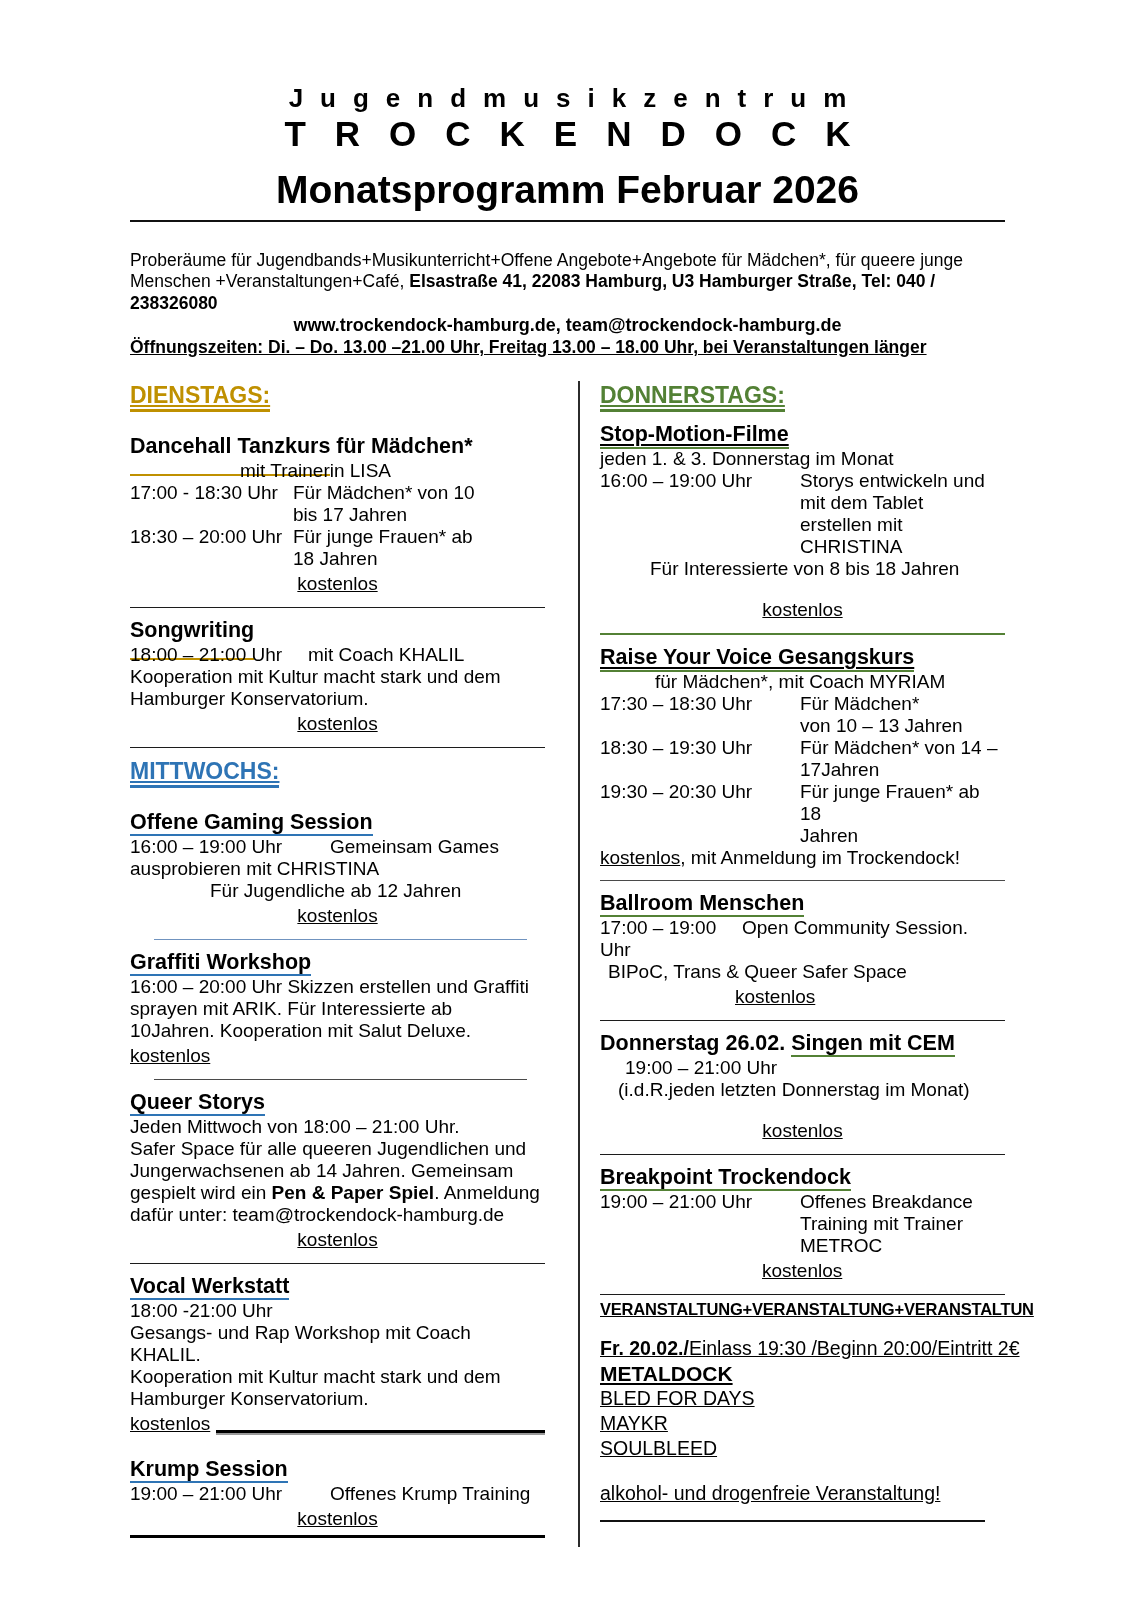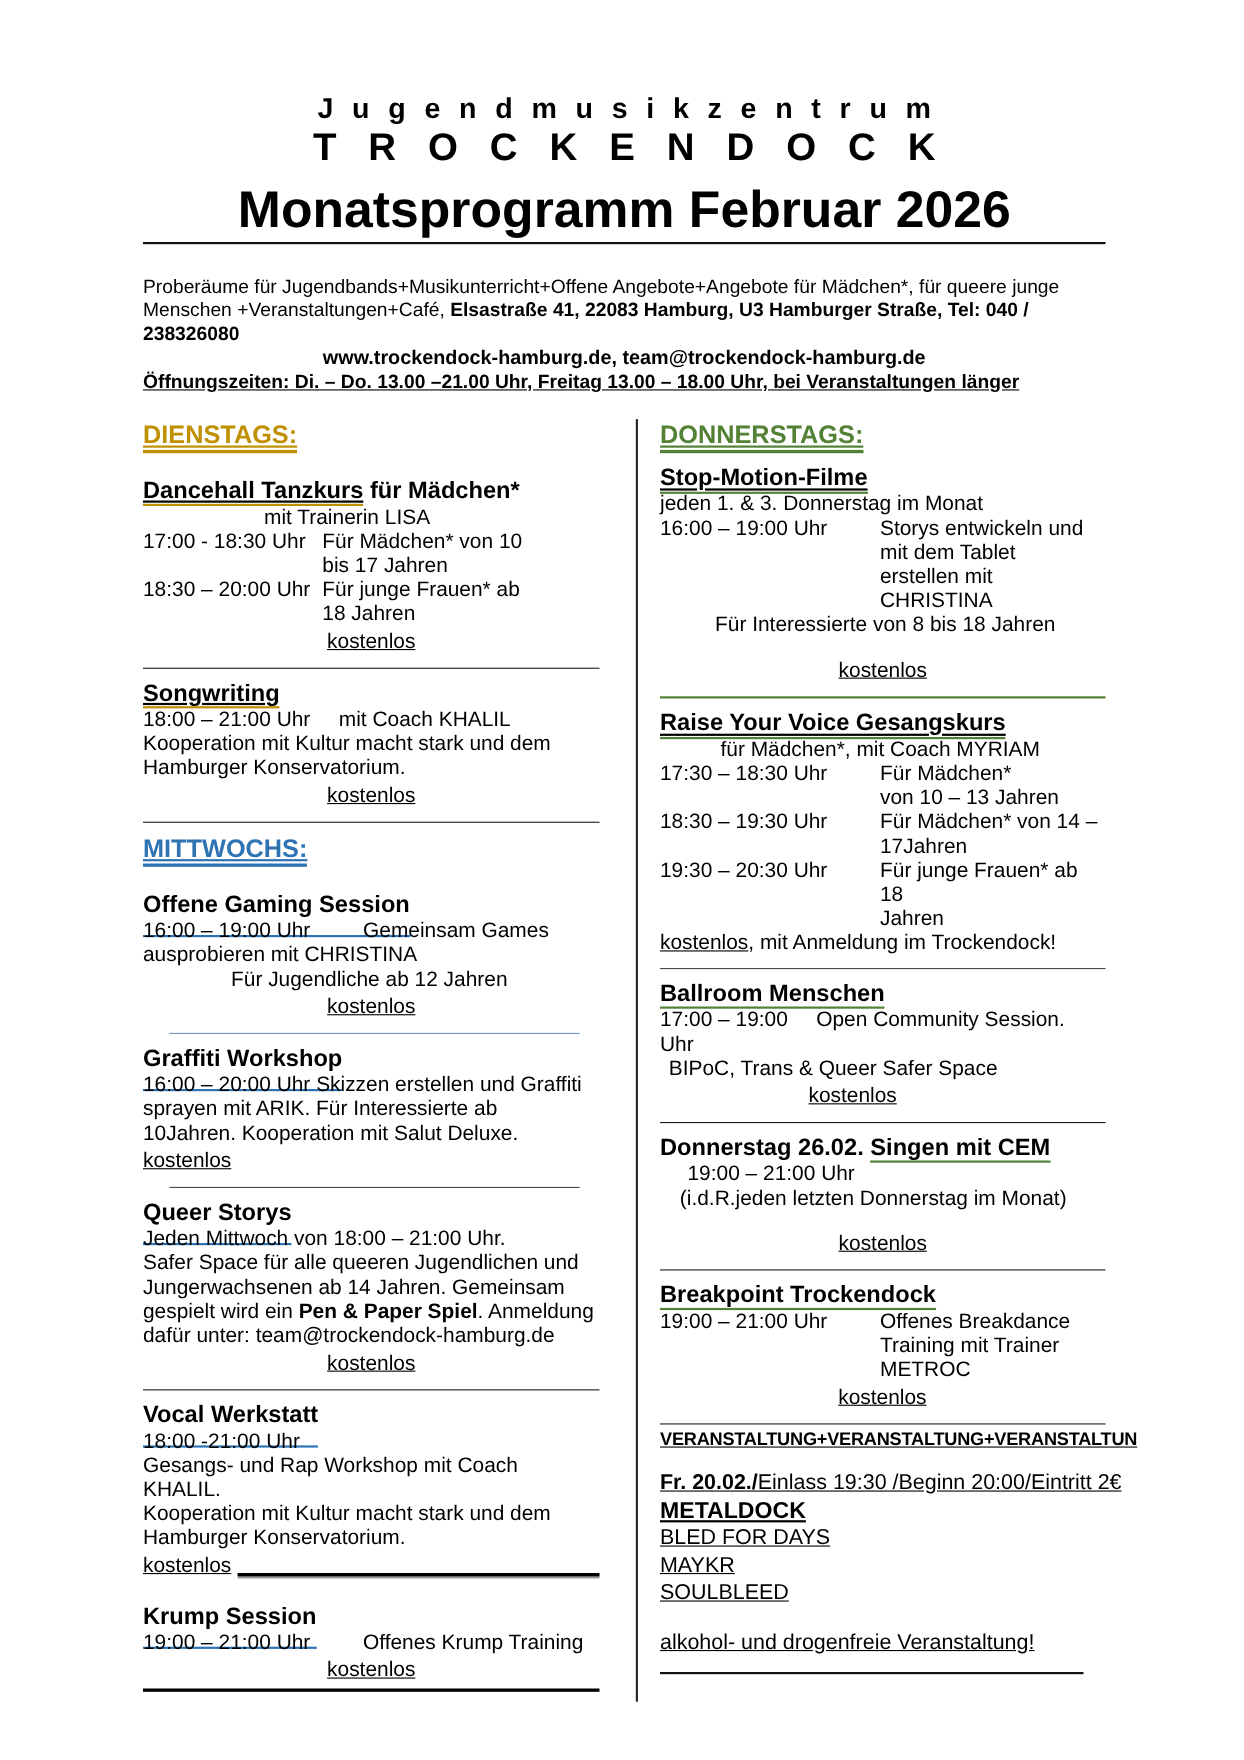--- a/index.html
+++ b/index.html
@@ -5,39 +5,39 @@
   html,body{margin:0;padding:0;background:#e8e8e8;}
   .page{
     width:1131px;height:1600px;background:#ffffff;color:#000;
     font-family:"Liberation Sans","DejaVu Sans",sans-serif;
     position:relative;box-sizing:border-box;
     padding:84px 126px 0 130px;overflow:hidden;margin:0 auto;
   }
   
   .h-sub{font-size:26px;font-weight:bold;text-align:center;letter-spacing:17px;padding-left:17px;line-height:28px;}
   .h-org{font-size:35px;font-weight:bold;text-align:center;letter-spacing:29px;padding-left:29px;line-height:40px;margin-top:2px;}
-  .h-title{font-size:47px;font-weight:bold;text-align:center;line-height:46px;margin-top:13px;}
+  .h-title{font-size:39px;font-weight:bold;text-align:center;line-height:46px;margin-top:13px;}
   hr.top-rule{border:none;border-top:2.5px solid #111;margin:7px 0 6px 0;}
   .intro{font-size:17.5px;line-height:21.5px;margin:0;}
   .contact{font-size:18px;font-weight:bold;text-align:center;line-height:22px;}
   .hours{font-size:17.5px;font-weight:bold;text-align:left;text-decoration:underline;line-height:23px;}
   
   .columns{display:flex;margin-top:22px;}
   .col-left{width:450px;flex:0 0 450px;border-right:2px solid #2b2b2b;padding-right:33px;box-sizing:border-box;}
   .col-right{flex:1;padding-left:20px;min-width:0;}
   
   .day-heading{font-size:23px;font-weight:bold;line-height:28px;margin-bottom:24px;}
   .day-heading .u{padding-bottom:1px;}
   .tue{color:#BF9000;} .tue .u{border-bottom:3px solid #BF9000;}
   .wed{color:#2E74B5;} .wed .u{border-bottom:3px solid #2E74B5;}
   .thu{color:#538135;} .thu .u{border-bottom:3px solid #538135;}
   .sec{margin:0;}
   .sec-title{font-size:21.5px;font-weight:bold;line-height:27px;}
-  .u-gold{border-bottom:2.5px solid #BF9000;padding-bottom:0px;text-decoration:underline;}
-  .u-blue{border-bottom:2.5px solid #2E74B5;padding-bottom:16px;}
+  .u-gold{border-bottom:2.5px solid #BF9000;padding-bottom:16px;}
+  .u-blue{border-bottom:2.5px solid #2E74B5;padding-bottom:0px;}
   .u-green{border-bottom:2.5px solid #538135;padding-bottom:0px;}
   .u-dual{border-bottom:2px solid #538135;text-decoration:underline;text-underline-offset:3px;padding-bottom:1px;}
   .ln{font-size:19px;line-height:22px;}
   .row{display:flex;}
   .time{flex:0 0 200px;}
   .w163{flex-basis:163px;} .w178{flex-basis:178px;} .w142{flex-basis:142px;}
   .ind8{padding-left:8px;} .ind18{padding-left:18px;} .ind25{padding-left:25px;}
   .ind50{padding-left:50px;} .ind55{padding-left:55px;} .ind80{padding-left:80px;}
   .ind110{padding-left:110px;} .ind165{padding-left:163px;} .ind200{padding-left:200px;}
   .center{text-align:center;}

